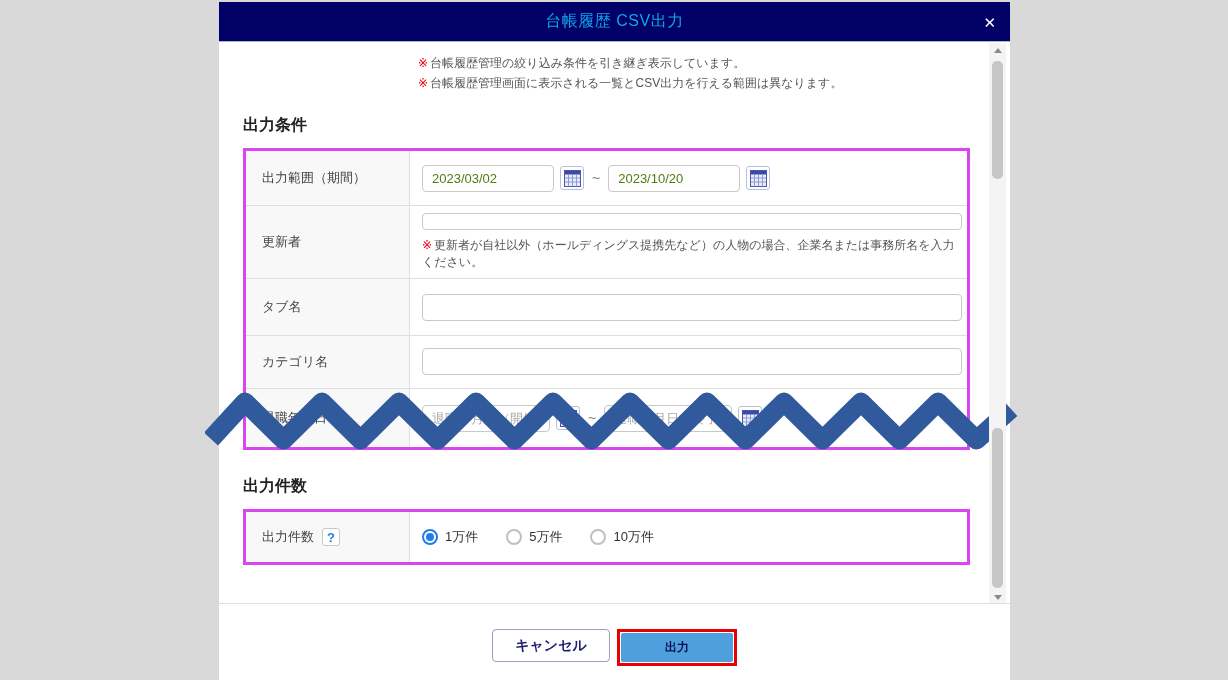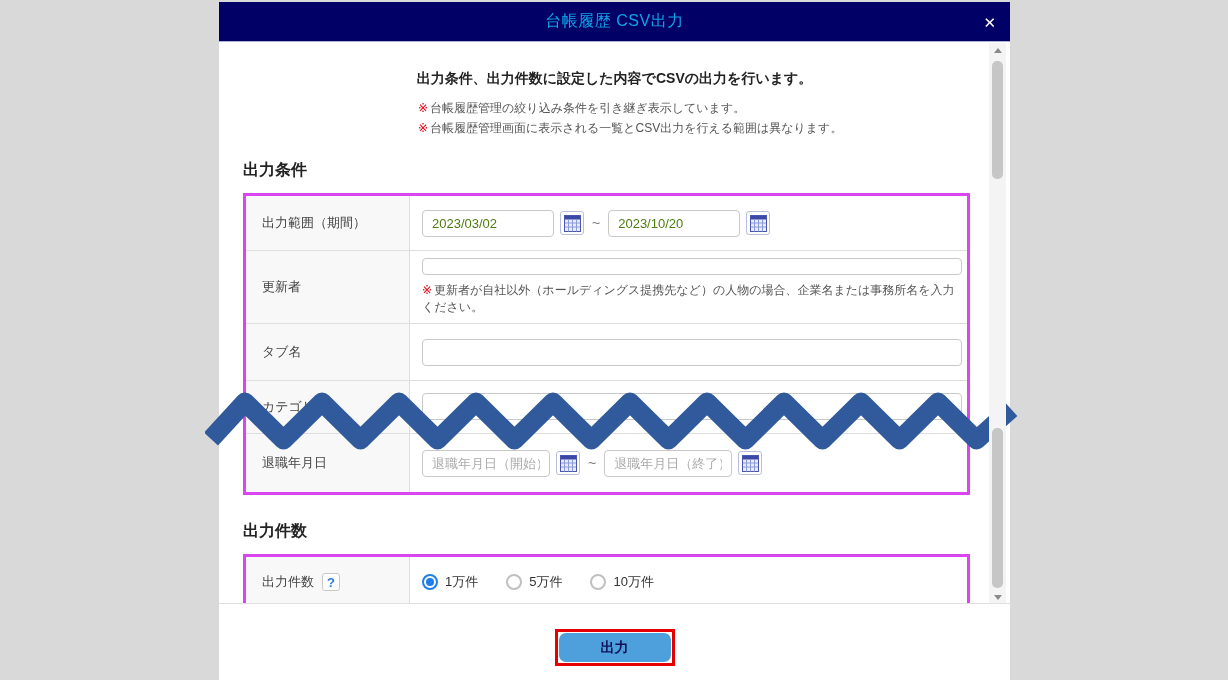--- a/index.html
+++ b/index.html
@@ -61,35 +61,34 @@
   .tri-up { width:0; height:0; border-left:4px solid transparent; border-right:4px solid transparent; border-bottom:5px solid #8a8a8a; }
   .tri-down { width:0; height:0; border-left:4px solid transparent; border-right:4px solid transparent; border-top:5px solid #8a8a8a; }
   .sb-thumb { position:absolute; left:3px; width:11px; background:#c6c6c6; border-radius:5px; cursor:pointer; }
   .sb-thumb.t1 { top:18px; height:118px; }
   .sb-thumb.t2 { top:385px; height:160px; }
 
   
   .modal-footer { position:absolute; left:0; top:602px; width:791px; height:76px; background:#fff; display:flex; align-items:flex-start; justify-content:center; padding-top:25px; gap:7px; }
   .cancel-button { width:118px; height:33px; background:#fff; border:1px solid #9b9bc0; border-radius:4px; color:#1e1e6e; font-size:14px; font-weight:bold; cursor:pointer; font-family:"Liberation Sans","DejaVu Sans",sans-serif; }
   .highlight-box { border:3px solid #e60000; padding:1px; background:#fff; }
-  .submit-button { width:112px; height:29px; background:#4da0dc; border:none; border-radius:7px; color:#0d0d56; font-size:14px; font-weight:bold; cursor:pointer; font-family:"Liberation Sans","DejaVu Sans",sans-serif; }
+  .submit-button { width:112px; height:29px; background:#4da0dc; border:none; border-radius:2px; color:#0d0d56; font-size:12px; font-weight:bold; cursor:pointer; font-family:"Liberation Sans","DejaVu Sans",sans-serif; }
 </style>
 </head>
 <body>
 
 <div class="modal">
 
   <div class="modal-header">
     <span class="modal-title">台帳履歴 CSV出力</span>
     <span class="modal-close">✕</span>
   </div>
 
   <div class="content-area">
 
-    <div class="intro-title">出力条件、出力件数に設定した内容でCSVの出力を行います。</div>
 
     <div class="intro-notes">
       <div class="note-line"><span class="req">※</span><span>台帳履歴管理の絞り込み条件を引き継ぎ表示しています。</span></div>
       <div class="note-line"><span class="req">※</span><span>台帳履歴管理画面に表示される一覧とCSV出力を行える範囲は異なります。</span></div>
     </div>
 
     <div class="section-heading">出力条件</div>
 
     <div class="form-table">
 
@@ -201,18 +200,19 @@
         </div>
     </div>
 
   </div>
 
   <svg class="wave-svg" width="820" height="80" viewBox="0 0 820 80">
     <polyline points="6,58 40,21 78.5,59 117,21 155.5,59 194,21 232.5,59 271,21 309.5,59 348,21 386.5,59 425,21 463.5,59 502,21 540.5,59 579,21 617.5,59 656,21 694.5,59 733,21 771.5,59 806,28" fill="none" stroke="#305a9c" stroke-width="19" stroke-linejoin="round" stroke-linecap="butt"></polyline>
   </svg>
 
   <div class="modal-footer">
+    <button class="cancel-button">キャンセル</button>
     <span class="highlight-box">
       <button class="submit-button">出力</button>
     </span>
   </div>
 
 </div>
 
 </body></html>

